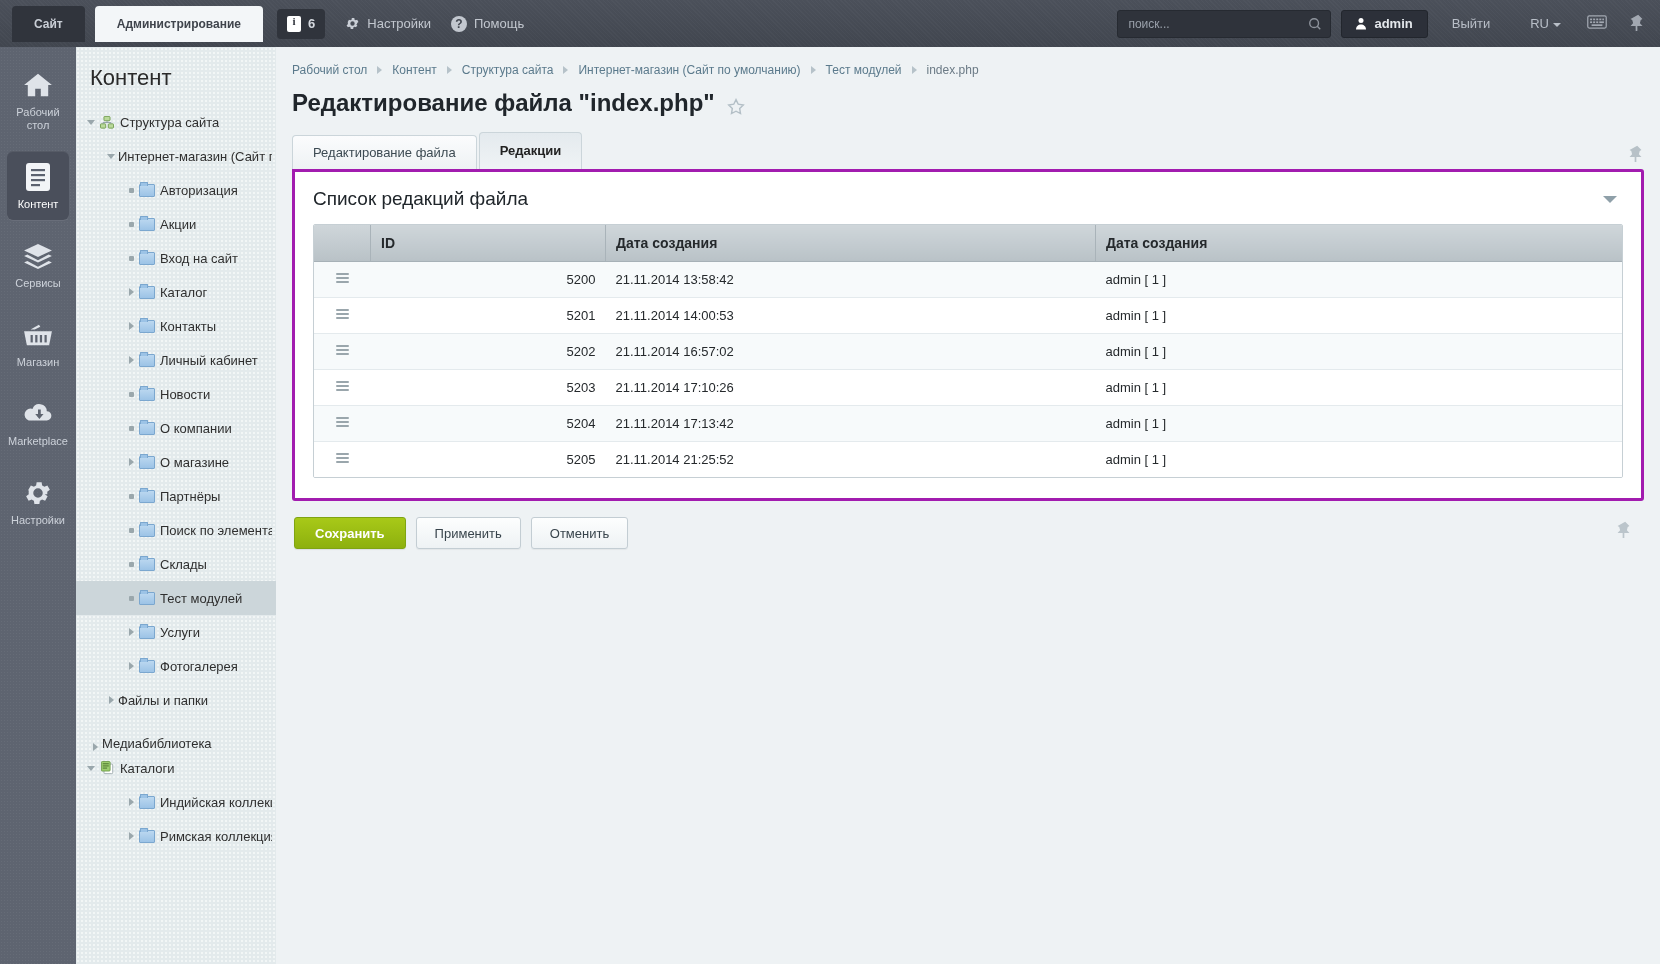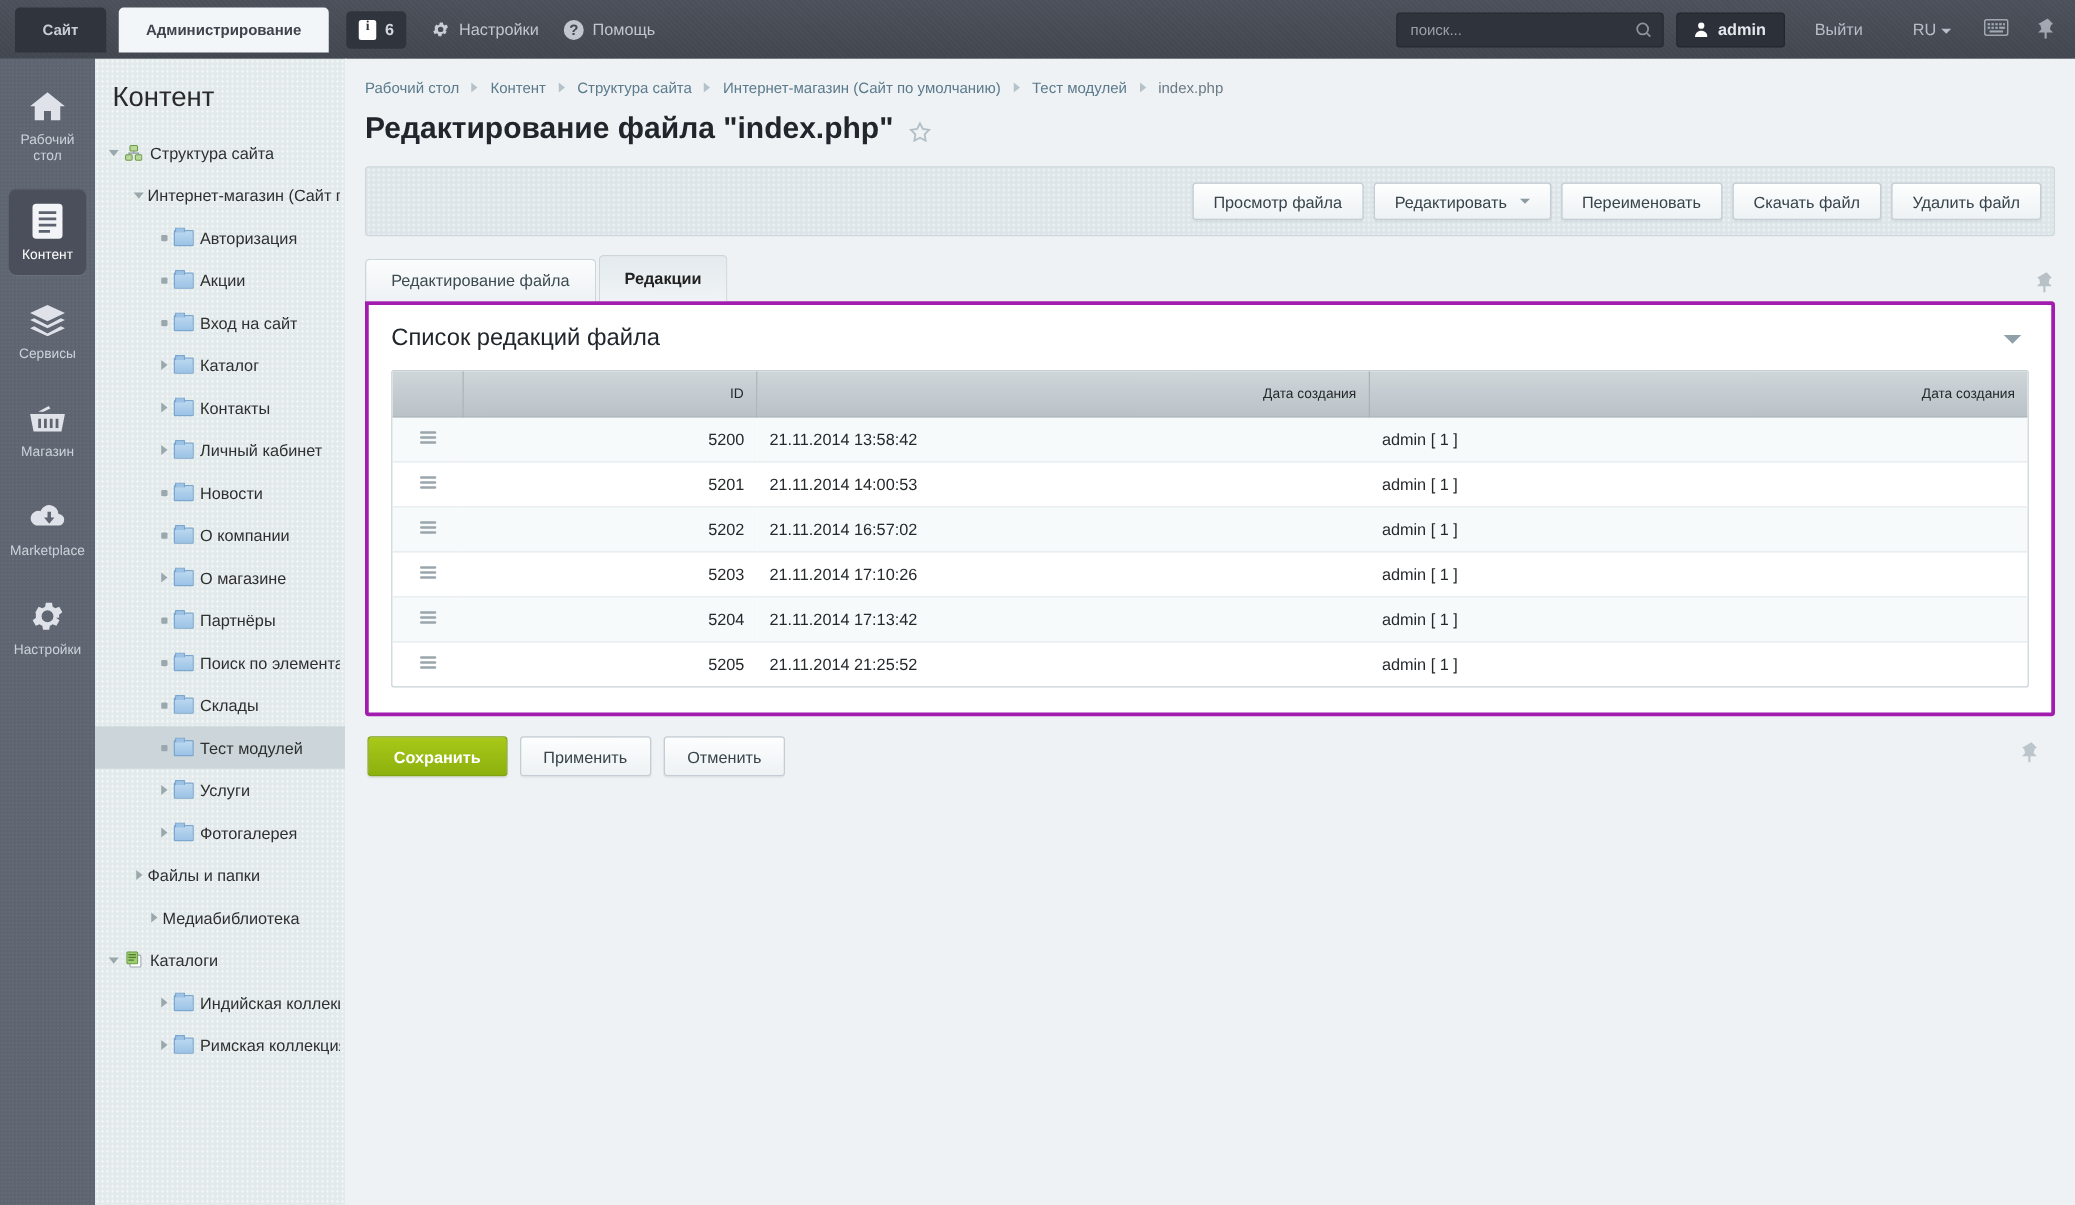--- a/index.html
+++ b/index.html
@@ -211,21 +211,21 @@
     width:0;height:0;border-left:7px solid transparent;border-right:7px solid transparent;
     border-top:7px solid #8fa0a9;cursor:pointer;margin-right:6px;
   }
   .tablewrap{
     margin:0 18px 20px 18px;border:1px solid #c6cfd4;border-radius:2px;overflow:hidden;background:#fff;
   }
   table.grid{width:100%;border-collapse:collapse;font-size:13px;}
   table.grid thead th{
     background:linear-gradient(180deg,#cfd6da 0%,#b9c2c7 100%);
     border-bottom:1px solid #a7b1b7;border-right:1px solid #a9b3b9;
-    text-align:right;font-size:11px;font-weight:normal;color:#25292c;
+    text-align:left;font-size:14px;font-weight:bold;color:#25292c;
     padding:9px 10px;height:18px;
   }
   table.grid thead th.hcheck{width:36px;border-right:1px solid #a9b3b9;}
   table.grid thead th.last{border-right:0;}
   table.grid tbody td{
     padding:9px 10px;border-bottom:1px solid #e4eaed;color:#25292c;height:16px;
   }
   table.grid tbody tr:nth-child(odd){background:#f7fafb;}
   table.grid tbody tr:nth-child(even){background:#ffffff;}
   table.grid tbody tr:last-child td{border-bottom:0;}
@@ -560,21 +560,21 @@
           </span>
           <span class="tlabel">Фотогалерея</span>
         </div>
         <div class="tnode" style="padding-left: 28px;">
           <span class="tw">
             <span class="tri-r"></span>
           </span>
           <span class="ticon" style="width: 0px; flex: 0 0 0px; margin: 0px;"></span>
           <span class="tlabel">Файлы и папки</span>
         </div>
-        <div class="tnode" style="padding-left: 40px;">
+        <div class="tnode" style="padding-left: 12px; align-items: flex-end;">
           <span class="tw">
             <span class="tri-r"></span>
           </span>
           <span class="ticon" style="width: 0px; flex: 0 0 0px; margin: 0px;"></span>
           <span class="tlabel">Медиабиблиотека</span>
         </div>
         <div class="tnode" style="padding-left: 8px;">
           <span class="tw">
             <span class="tri-d"></span>
           </span>
@@ -630,38 +630,20 @@
 
     <div class="ptitle">
       <span>Редактирование файла "index.php"</span>
       <span class="star">
         <svg width="18" height="18" viewBox="0 0 20 20">
             <path fill="none" stroke="#b3bfc6" stroke-width="1.6" d="M10 1.8l2.5 5.1 5.6.8-4 4 .9 5.6-5-2.6-5 2.6.9-5.6-4-4 5.6-.8z"></path>
           </svg>
       </span>
     </div>
 
-    <div class="toolbar" id="toolbar">
-        <button class="btn">
-          <span>Просмотр файла</span>
-        </button>
-        <button class="btn">
-          <span>Редактировать</span>
-          <i class="cd"></i>
-        </button>
-        <button class="btn">
-          <span>Переименовать</span>
-        </button>
-        <button class="btn">
-          <span>Скачать файл</span>
-        </button>
-        <button class="btn">
-          <span>Удалить файл</span>
-        </button>
-      </div>
 
     <div class="tabstrip" id="tabstrip">
       <div class="tab">Редактирование файла</div>
         <div class="tab active">Редакции</div>
         <span class="pin">
         <svg width="15" height="17" viewBox="0 0 16 20">
             <path fill="#9aa8b0" d="M10 1l5 5-2 1-1 4 3 3H9v6H7v-6H1l3-3 -1-4 -2-1z"></path>
           </svg>
       </span>
     </div>

